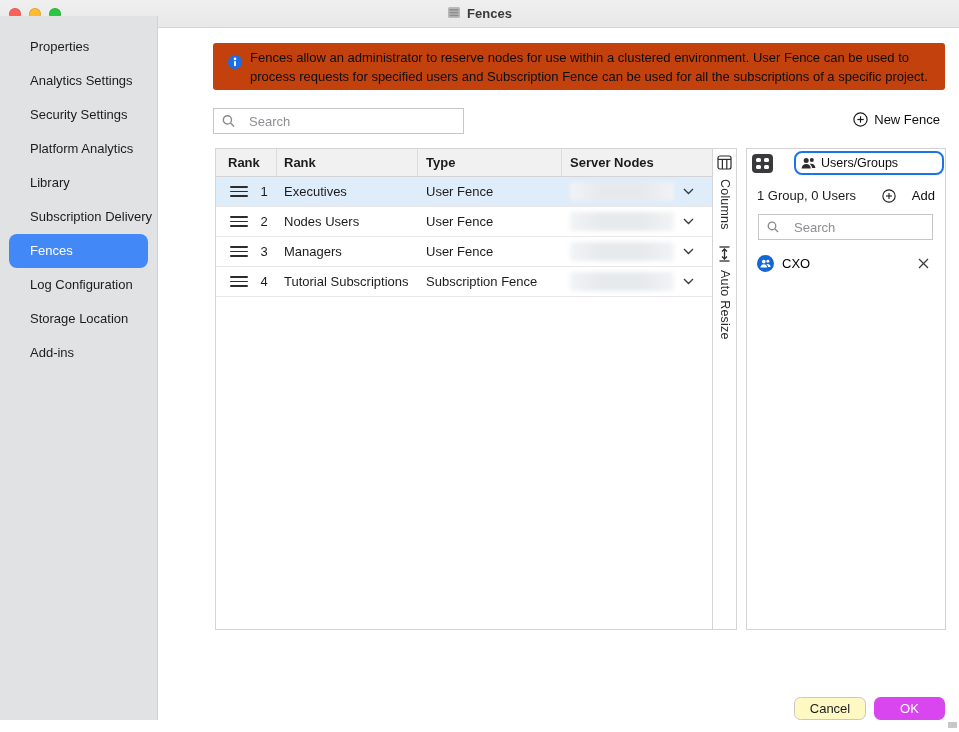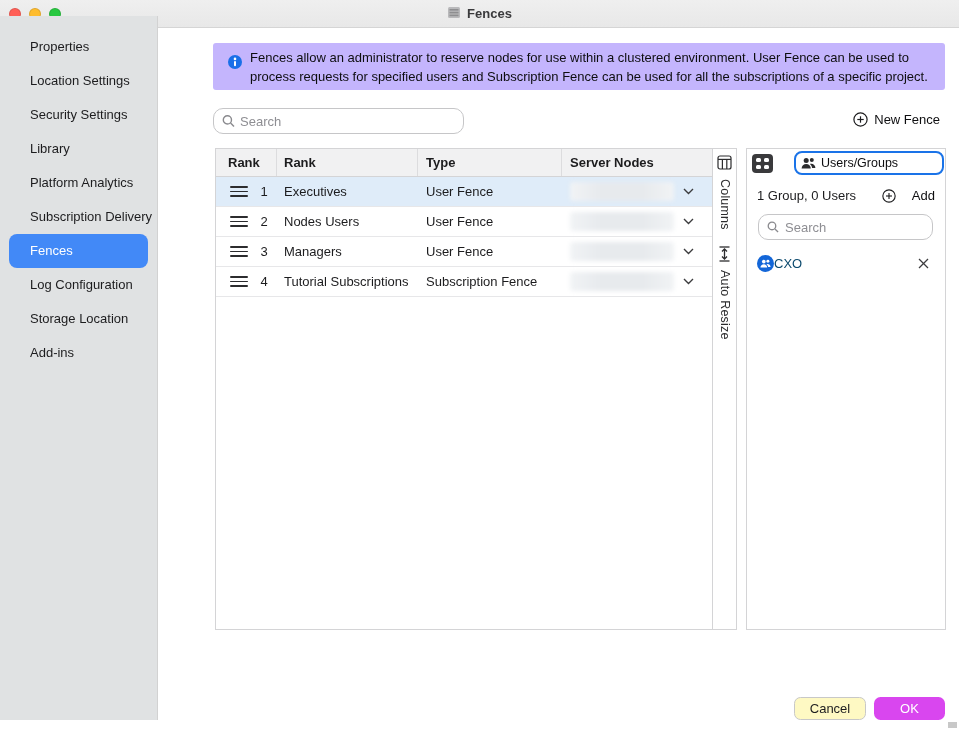--- a/index.html
+++ b/index.html
@@ -26,26 +26,26 @@
     background:#e0e2e3; border-right:1px solid #d2d2d2; padding-top:14px;
   }
   .side-item {
     height:34px; line-height:34px; margin:0 9px; padding-left:21px;
     font-size:13px; color:#1c1c1e; border-radius:8px; cursor:default; white-space:nowrap;
   }
   .side-item.selected { background:#4289f7; color:#ffffff; }
   
   .banner {
     position:absolute; left:213px; top:43px; width:732px; height:47px;
-    background:#c4b5fd; border-radius:3px;
+    background:#c2410c; border-radius:3px;
   }
   .banner .b-icon { position:absolute; left:15px; top:12px; }
   .banner .b-text { position:absolute; left:37px; top:5px; width:695px; font-size:13px; line-height:19px; color:#0e0e10; }
   
-  .searchbox { position:relative; background:#fff; border:1px solid #c6c6c8; border-radius:10px; }
+  .searchbox { position:relative; background:#fff; border:1px solid #c6c6c8; border-radius:0;padding-left:9px; }
   .searchbox svg { position:absolute; left:8px; top:50%; transform:translateY(-50%); }
   .searchbox input {
     width:100%; height:100%; border:none; outline:none; background:transparent;
     padding-left:26px; font-size:13px; font-family:inherit; color:#1c1c1e;
   }
   .searchbox input::placeholder { color:#8e8e93; }
   .search-main { position:absolute; left:213px; top:108px; width:251px; height:26px; }
   
   .new-fence {
     position:absolute; right:19px; top:112px; display:flex; align-items:center; gap:6px;
@@ -99,21 +99,21 @@
     display:flex; align-items:center; gap:5px; padding-left:5px; background:#fff; font-size:12.5px; color:#0e0e10;
   }
   .panel-summary { display:flex; align-items:center; justify-content:space-between; padding:11px 10px 0 10px; font-size:13px; }
   .add-btn { display:flex; align-items:center; gap:16px; font-size:13px; color:#0e0e10; cursor:default; }
   .panel-search { position:relative; margin:11px 12px 0 11px; height:26px; }
   .member-row { display:flex; align-items:center; padding:15px 16px 0 10px; }
   .avatar {
     width:17px; height:17px; border-radius:50%; background:#1366d8; flex:none;
     display:flex; align-items:center; justify-content:center;
   }
-  .member-name { font-size:13px; color:#0c4a6e; }
+  .member-name { margin-left:8px; font-size:13px; color:#000000; }
   .member-remove { margin-left:auto; display:inline-flex; cursor:default; }
   
   .btn { position:absolute; top:697px; height:23px; border-radius:6.5px; font-size:13px;
     display:flex; align-items:center; justify-content:center; font-family:inherit; cursor:default; }
   .btn-cancel { left:794px; width:72px; background:#fef9c3; border:1px solid #c8c8c8; color:#1c1c1e; }
   .btn-ok { left:874px; width:71px; background:#d946ef; border:none; color:#fff; }
   .corner-grip { position:absolute; left:948px; top:722px; width:9px; height:6px; background:#c8c8c8; }
 </style>
 </head>
 <body>
@@ -132,24 +132,24 @@
           <rect x="2.5" y="5.8" width="9" height="1.6" fill="#8e8e90"></rect>
           <rect x="2.5" y="8.6" width="9" height="1.6" fill="#8e8e90"></rect>
         </svg>
     </span>
     <span>Fences</span>
   </div>
 </div>
 
 <div class="sidebar">
   <div class="side-item">Properties</div>
-  <div class="side-item">Location Settings</div>
+  <div class="side-item">Analytics Settings</div>
   <div class="side-item">Security Settings</div>
+  <div class="side-item">Platform Analytics</div>
   <div class="side-item">Library</div>
-  <div class="side-item">Platform Analytics</div>
   <div class="side-item">Subscription Delivery</div>
   <div class="side-item selected">Fences</div>
   <div class="side-item">Log Configuration</div>
   <div class="side-item">Storage Location</div>
   <div class="side-item">Add-ins</div>
 </div>
 
 <div class="banner">
   <span class="b-icon">
     <svg width="14" height="14" viewBox="0 0 14 14">

